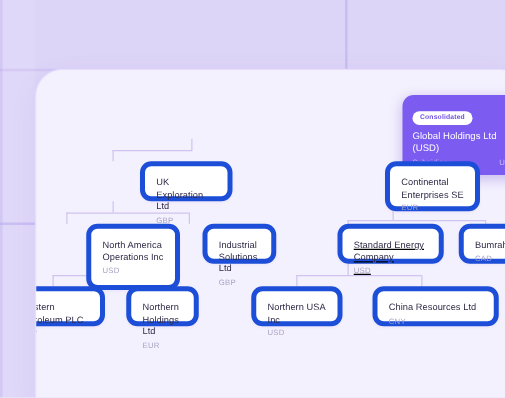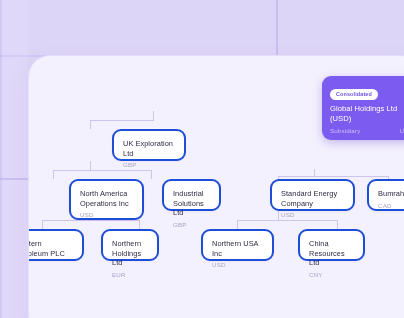--- a/index.html
+++ b/index.html
@@ -27,21 +27,21 @@
   }
 
   
   .edge{position:absolute;}
   .edge.v{width:1.4px;background:#cfc3f0;}
   .edge.h{height:1.4px;background:#cfc3f0;}
 
   
   .node{
     position:absolute;box-sizing:border-box;
-    background:#ffffff;border:2px solid #1d4ed8;border-radius:9px;
+    background:#ffffff;border:4px solid #1d4ed8;border-radius:9px;
     padding:8px 9px 7px 9px;
     box-shadow:0 1px 2px rgba(90,60,180,.05);
   }
   .node .nm{
     font-size:7.4px;line-height:9.6px;color:#2f2a46;letter-spacing:.05px;
     font-weight:400;white-space:pre-line;
   }
   .node .cur{
     font-size:6.2px;line-height:8px;color:#a9a2c4;margin-top:3px;letter-spacing:.2px;
   }
@@ -113,33 +113,37 @@
         <span>Subsidiary</span>
         <span>USD</span>
       </div>
     </div>
 
     <div class="node" style="left:83px;top:73px;width:74px;height:32px;">
       <div class="nm">UK Exploration Ltd</div>
       <div class="cur">GBP</div>
     </div>
 
+    <div class="node" style="left:279px;top:73px;width:76px;height:40px;">
+      <div class="nm">Continental Enterprises SE</div>
+      <div class="cur">EUR</div>
+    </div>
 
-    <div class="node" style="left:40px;top:123px;width:75px;height:41px;">
+    <div class="node" style="left:40px;top:123px;width:75px;height:53px;">
       <div class="nm">North America
 Operations Inc</div>
       <div class="cur">USD</div>
     </div>
 
     <div class="node" style="left:133px;top:123px;width:59px;height:32px;">
       <div class="nm">Industrial Solutions Ltd</div>
       <div class="cur">GBP</div>
     </div>
 
-    <div class="node" style="left:241px;top:123px;width:85px;height:32px;">
+    <div class="node" style="left:241px;top:123px;width:85px;height:32px;text-decoration:underline;">
       <div class="nm">Standard Energy Company</div>
       <div class="cur">USD</div>
     </div>
 
     <div class="node" style="left:338px;top:123px;width:85px;height:32px;">
       <div class="nm">Bumrah Cap</div>
       <div class="cur">CAD</div>
     </div>
 
     <div class="node" style="left:-26px;top:173px;width:81px;height:32px;">
@@ -150,19 +154,19 @@
     <div class="node" style="left:72px;top:173px;width:58px;height:32px;">
       <div class="nm">Northern Holdings Ltd</div>
       <div class="cur">EUR</div>
     </div>
 
     <div class="node" style="left:172px;top:173px;width:73px;height:32px;">
       <div class="nm">Northern USA Inc</div>
       <div class="cur">USD</div>
     </div>
 
-    <div class="node" style="left:269px;top:173px;width:67px;height:32px;">
+    <div class="node" style="left:269px;top:173px;width:101px;height:32px;">
       <div class="nm">China Resources Ltd</div>
       <div class="cur">CNY</div>
     </div>
 
   </div>
 </div>
 
 </body></html>

